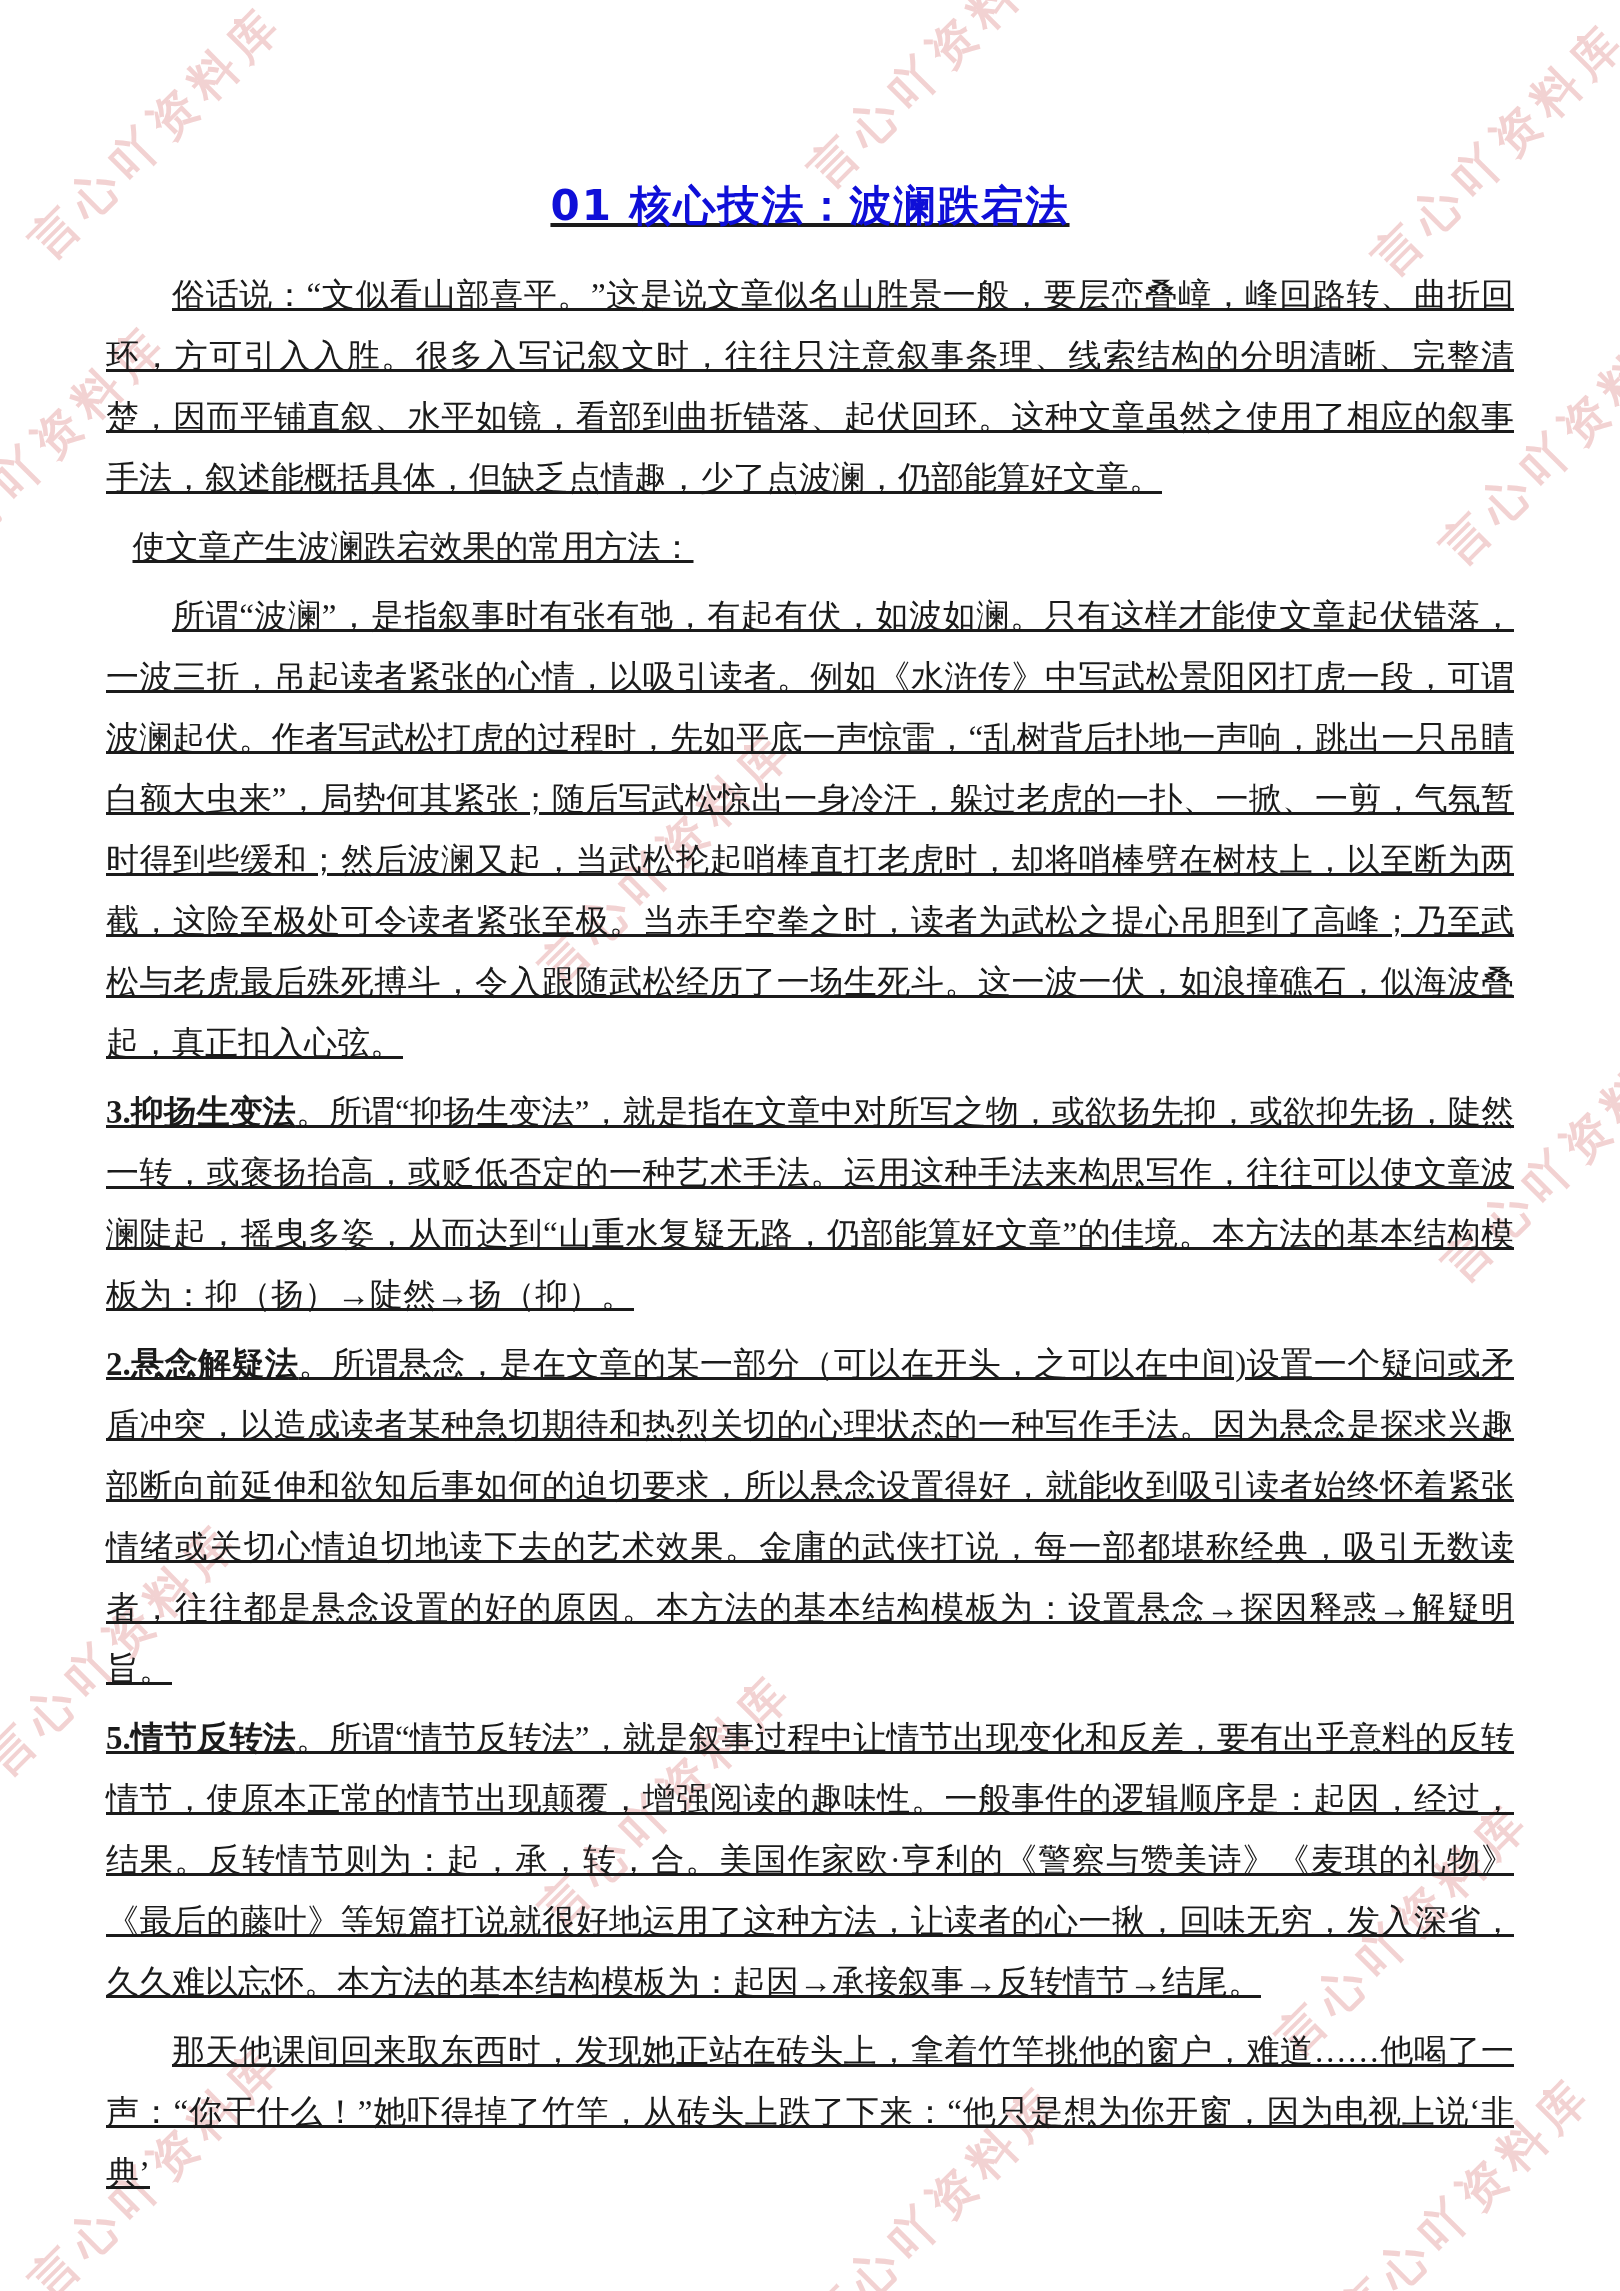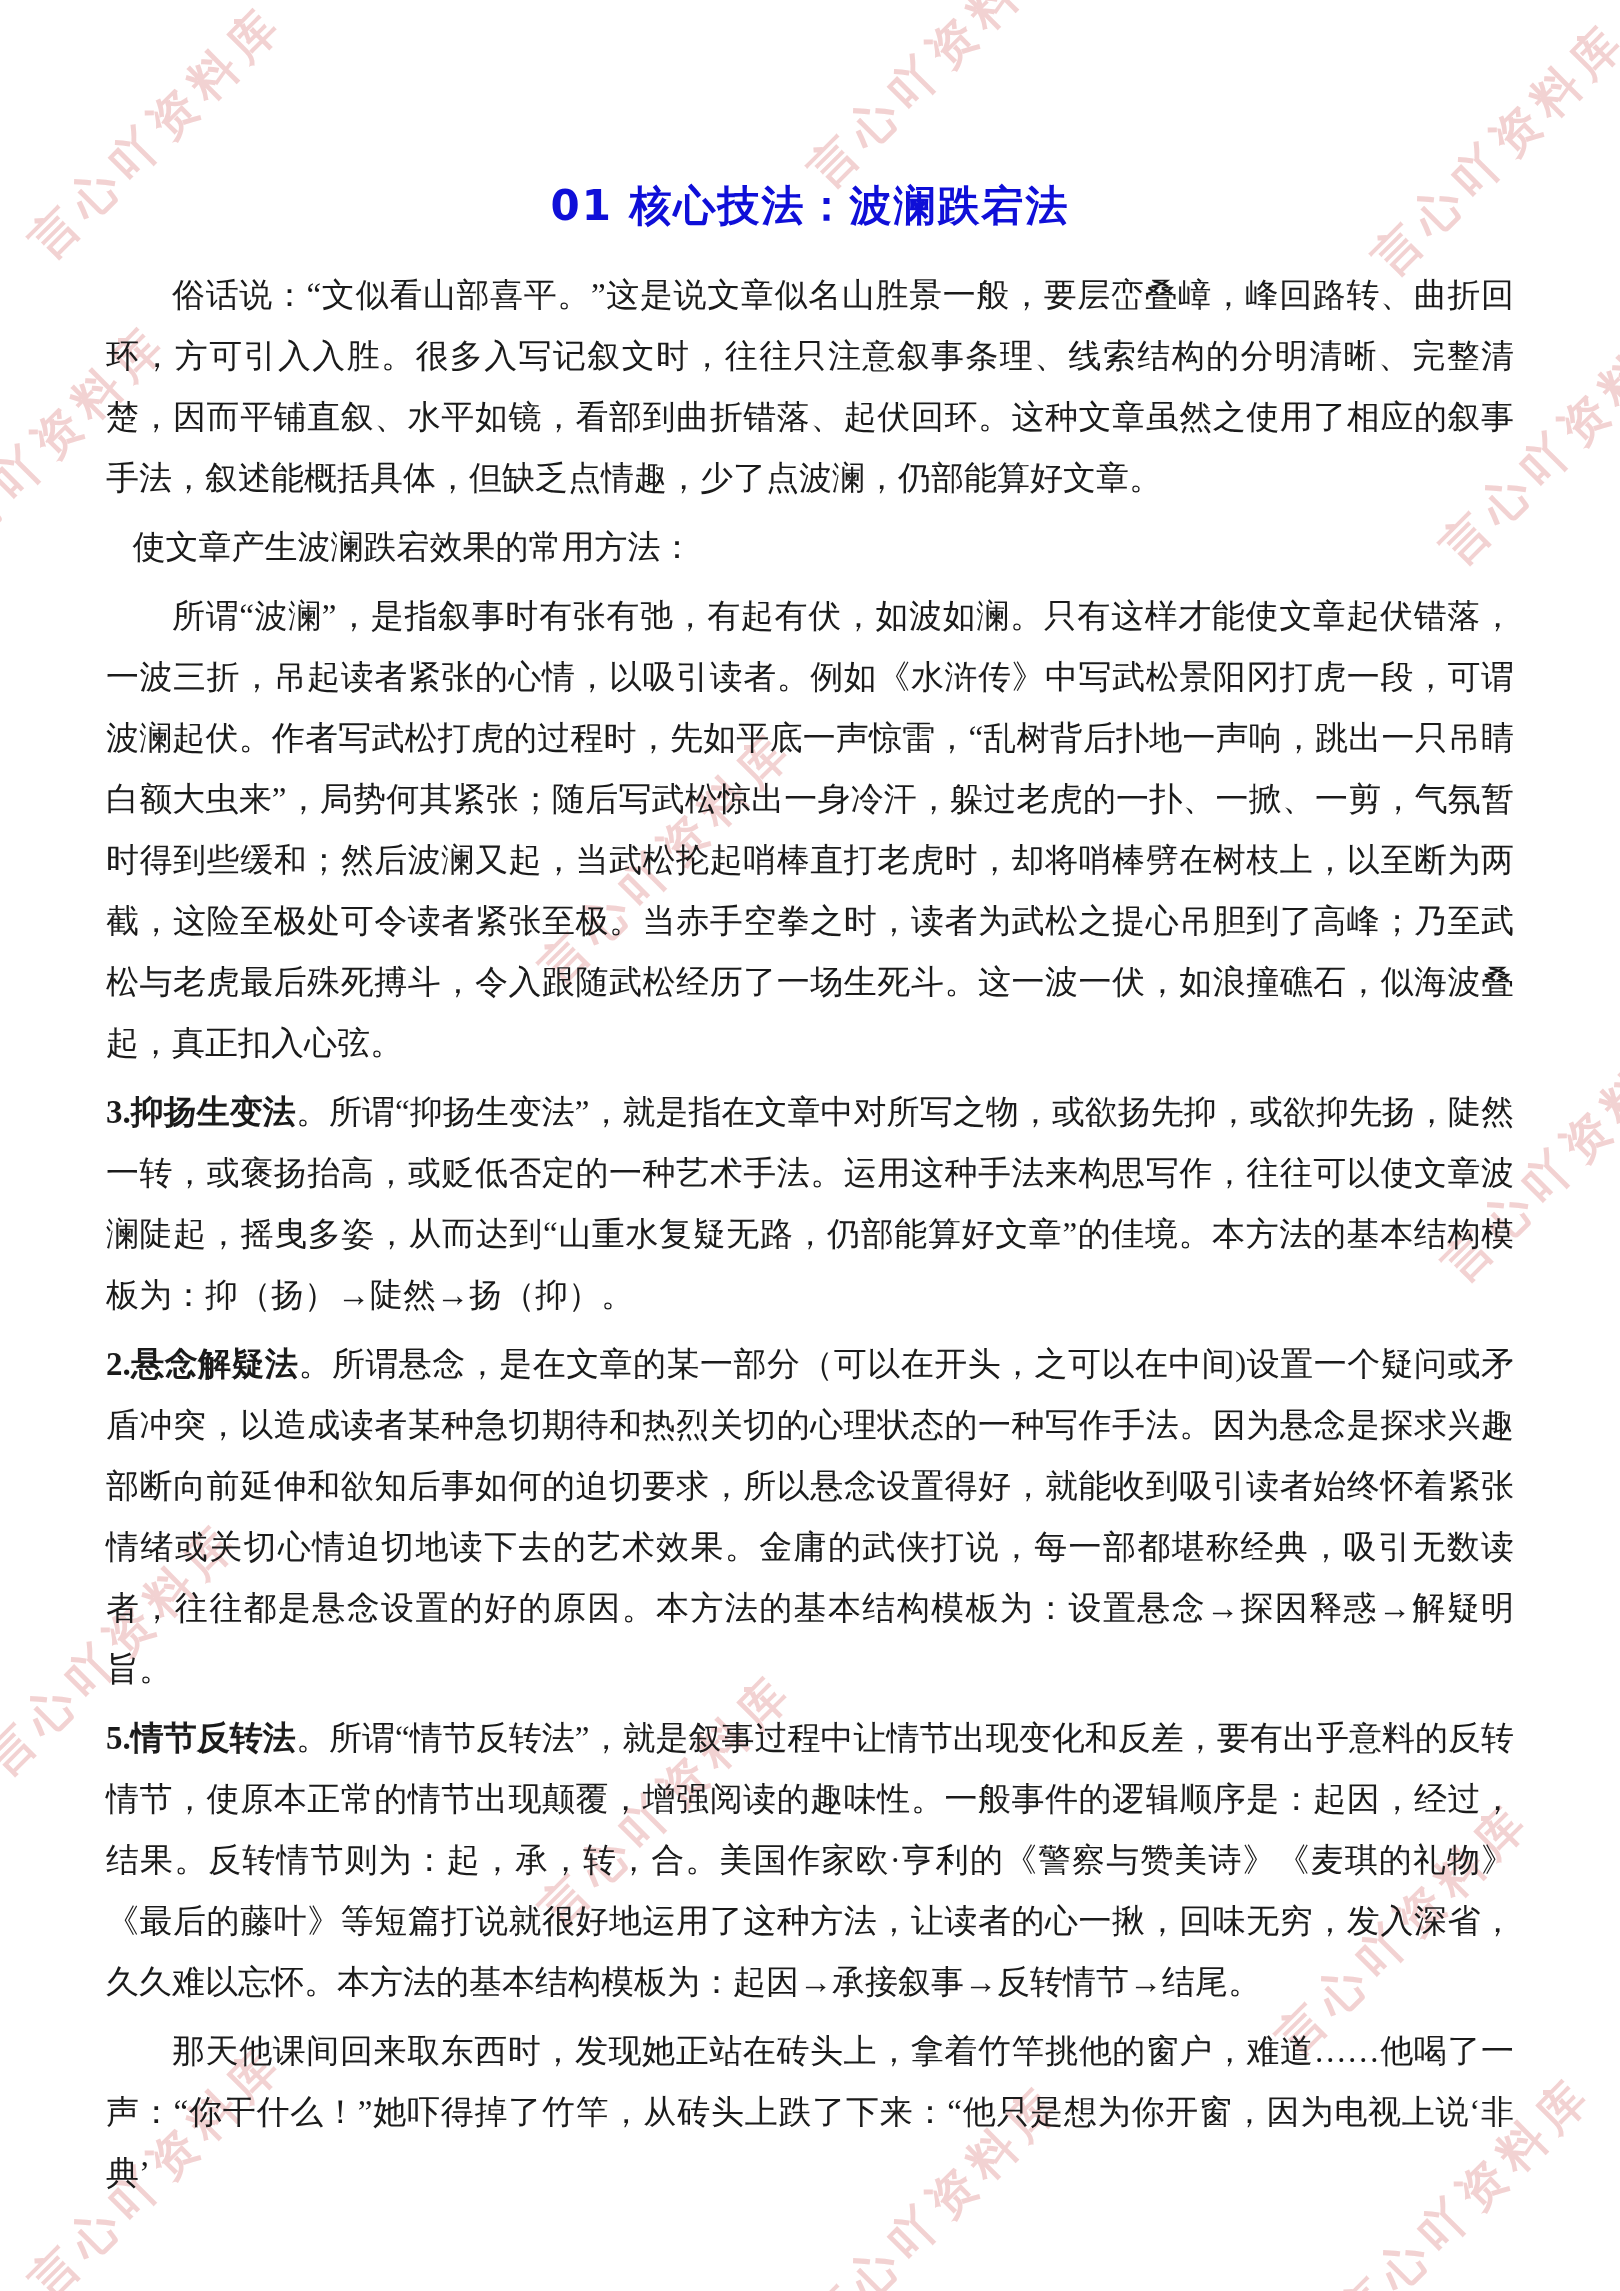--- a/index.html
+++ b/index.html
@@ -24,20 +24,21 @@
     opacity:0.45;
     transform:translate(-50%,-50%) rotate(-45deg);
   }
   
   .content{
     position:absolute;
     left:98px;
     top:178px;
     width:1424px;
     z-index:2;
+    text-decoration:underline;
   }
   .doc-title{
     margin:0 0 31px 0;
     text-align:center;
     font-family:"DejaVu Sans","Liberation Sans",sans-serif;
     font-weight:bold;
     font-size:42px;
     letter-spacing:2px;
   }
   .para{

